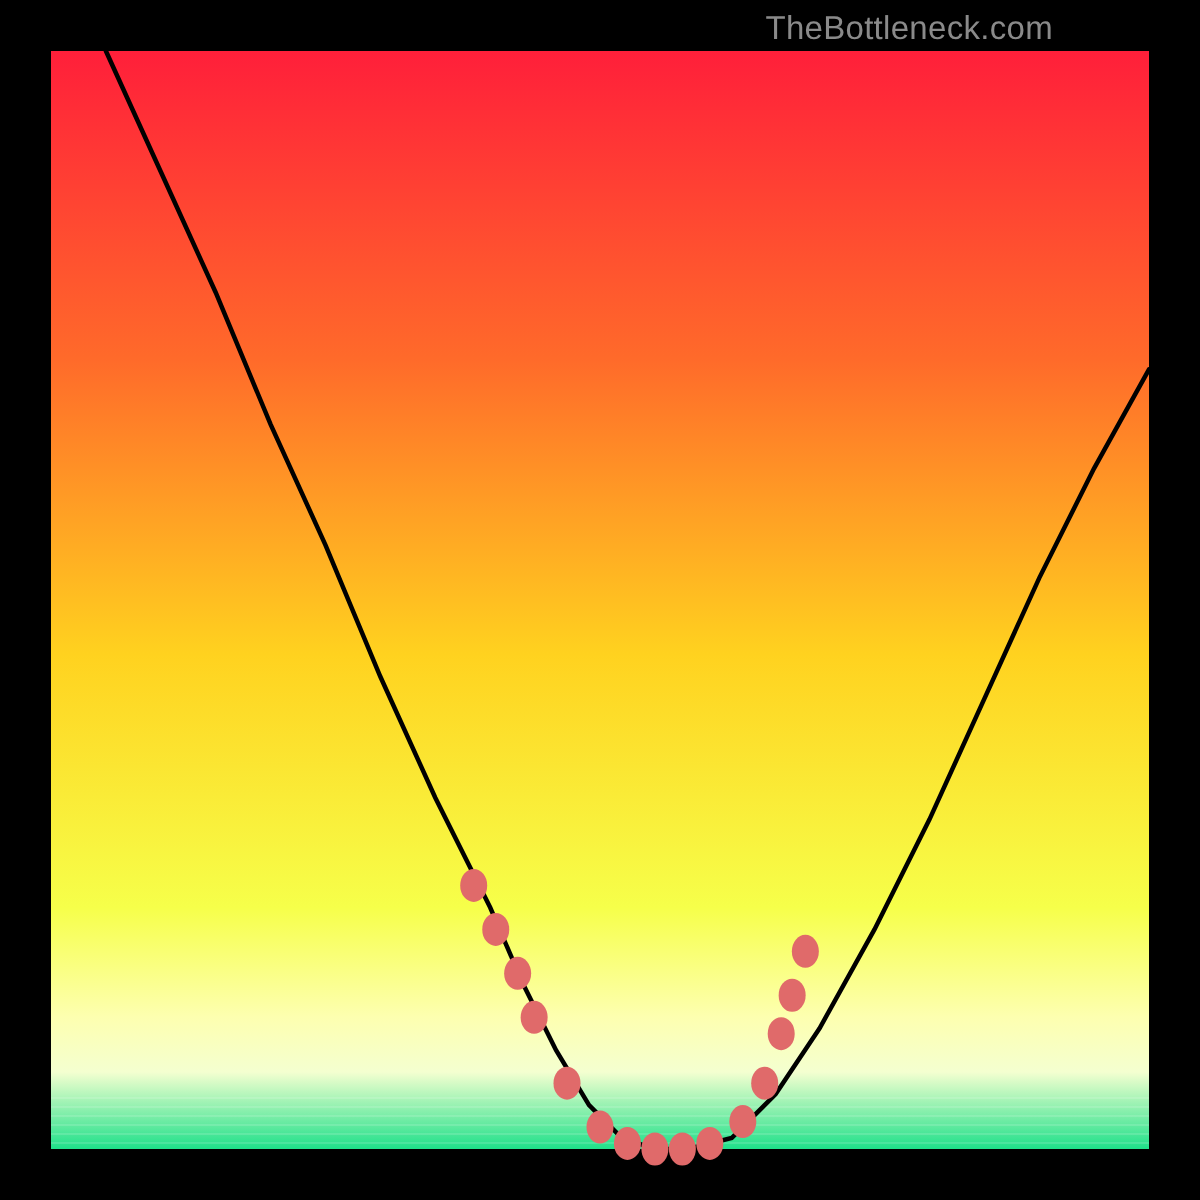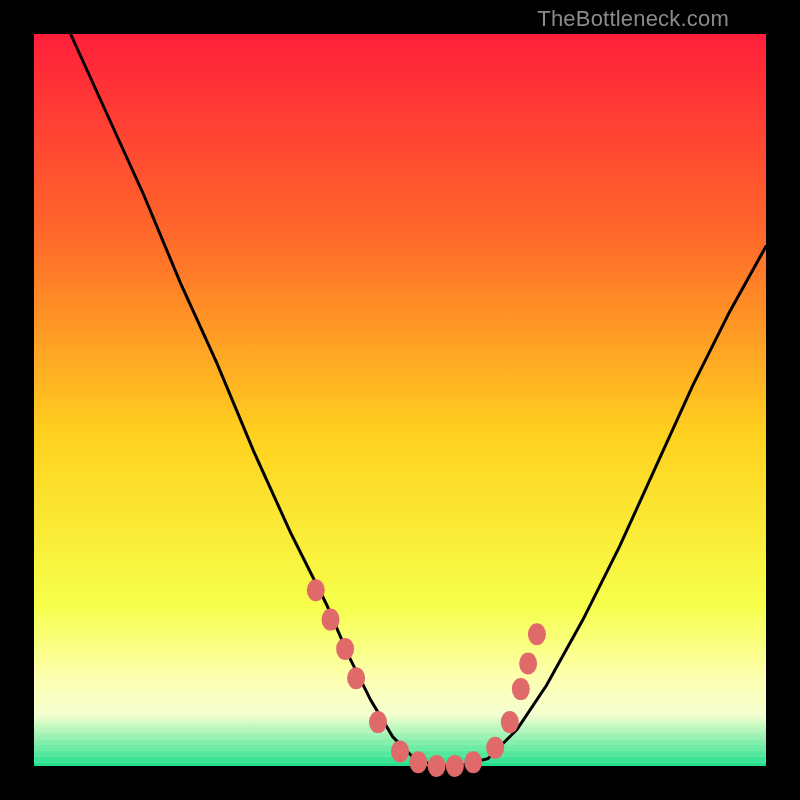--- a/index.html
+++ b/index.html
@@ -7,21 +7,20 @@
     padding: 0;
     width: 800px;
     height: 800px;
     background: #000;
     overflow: hidden;
   }
   .stage {
     position: relative;
     width: 716px;
     height: 800px;
-    padding-left: 27px;
   }
   svg {
     position: absolute;
     top: 0;
     left: 0;
   }
   .watermark {
     position: absolute;
     top: 6px;
     right: 14px;

